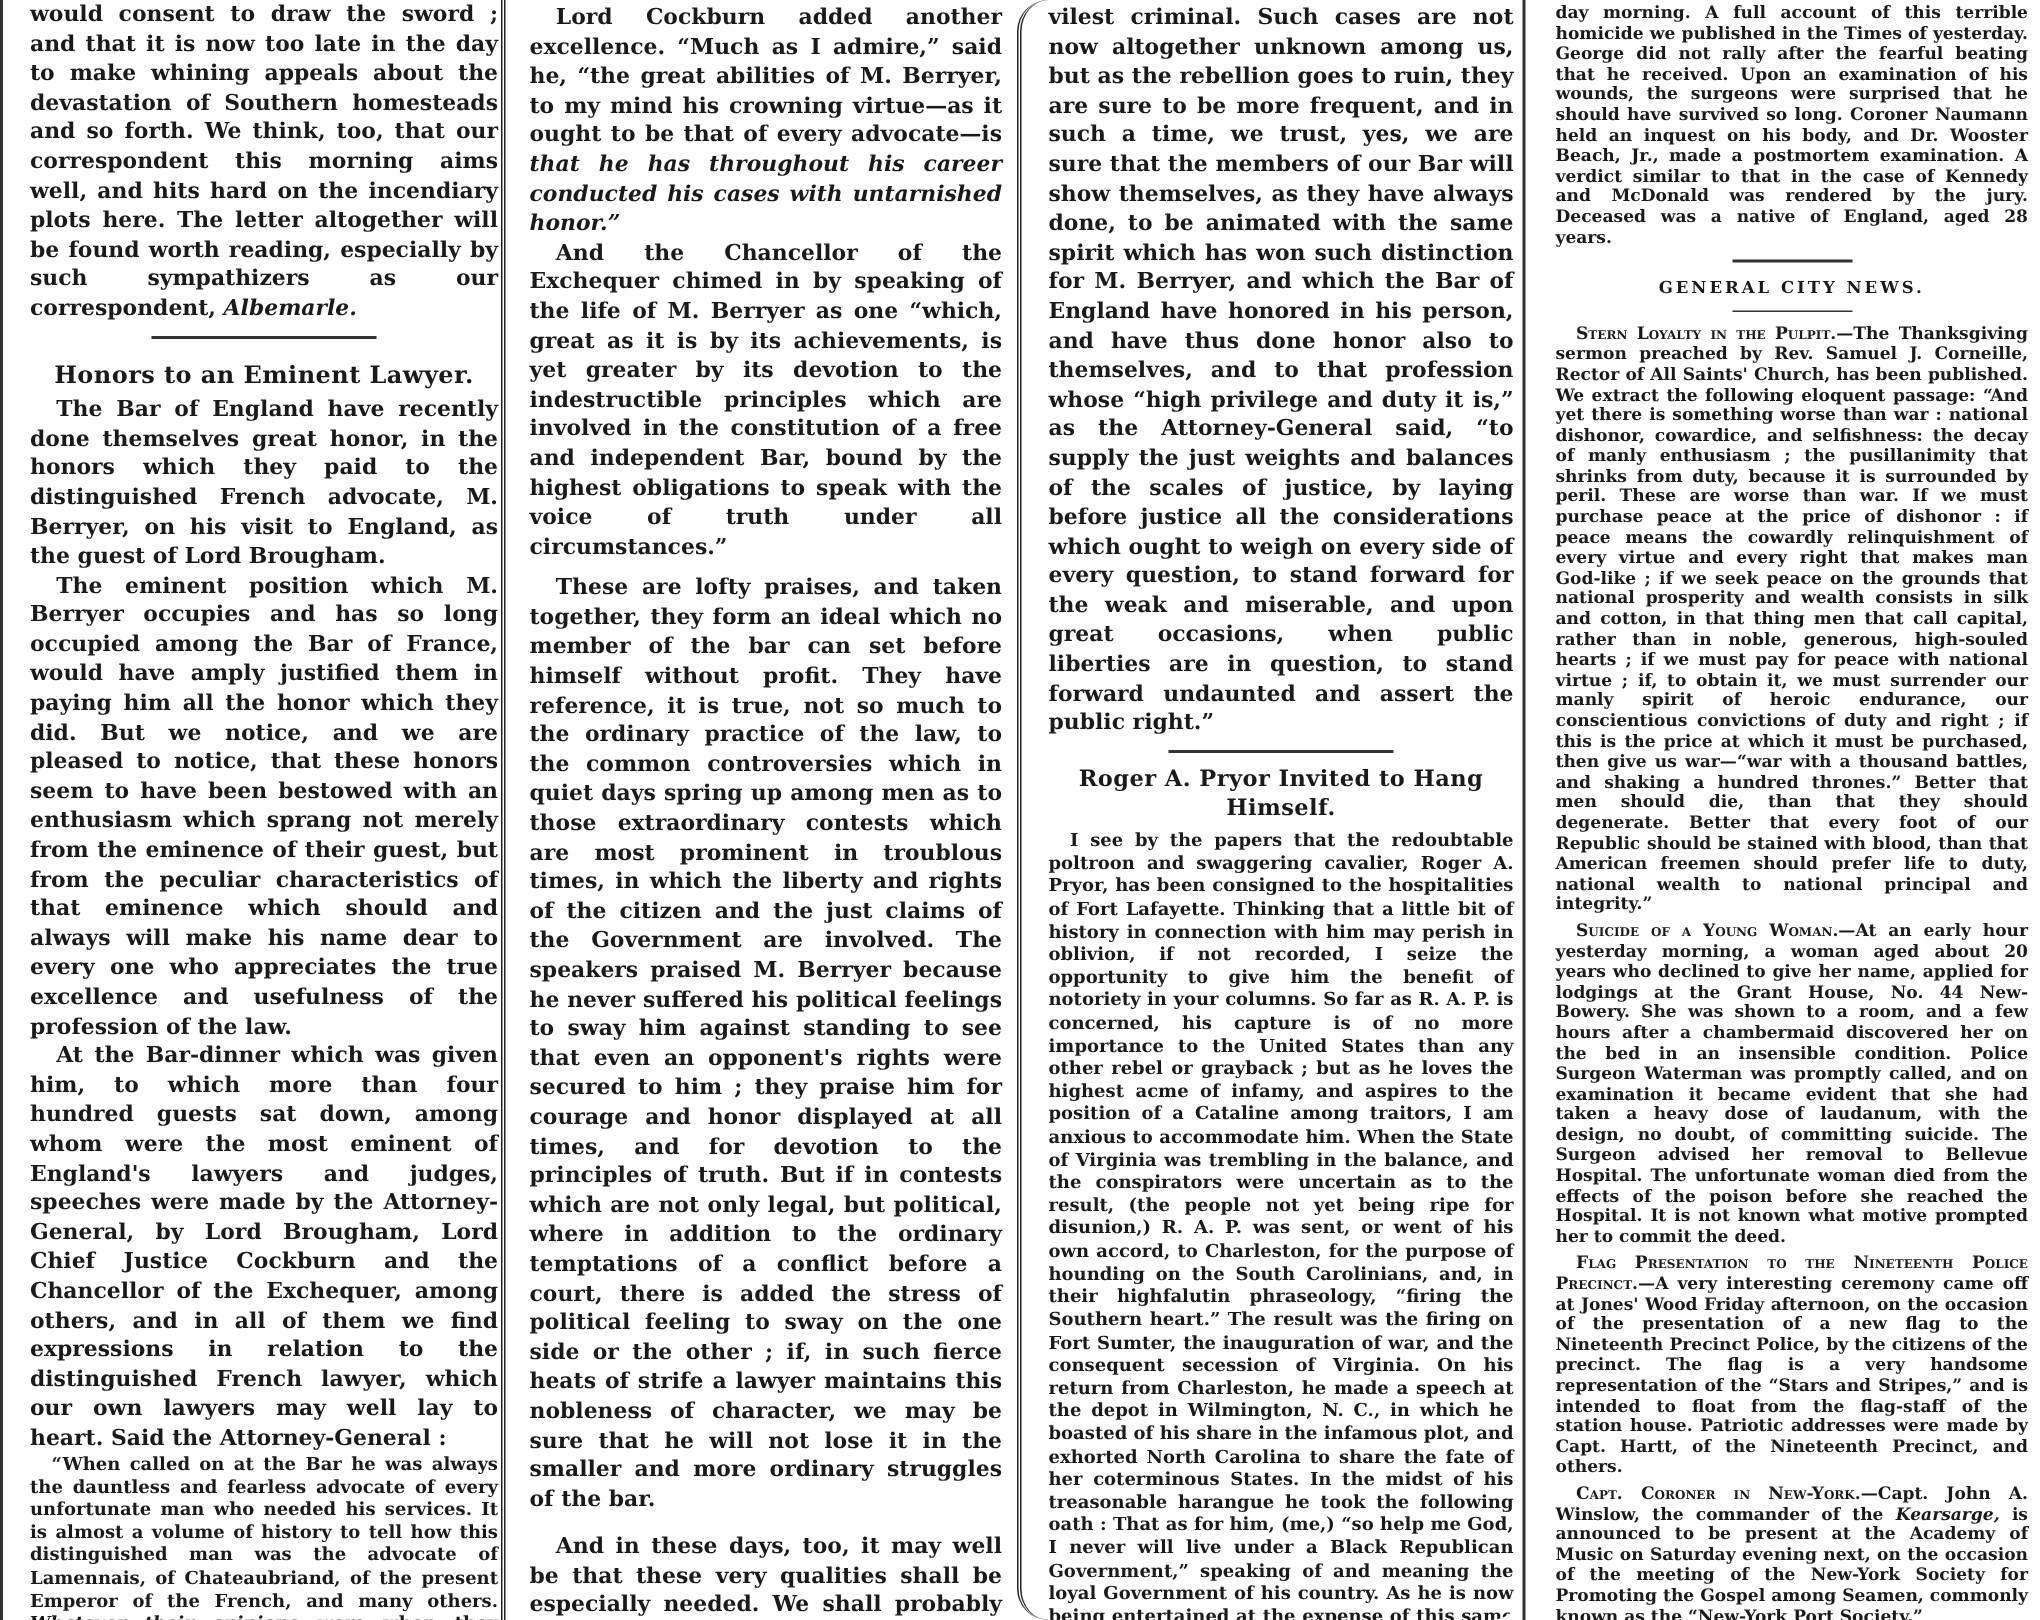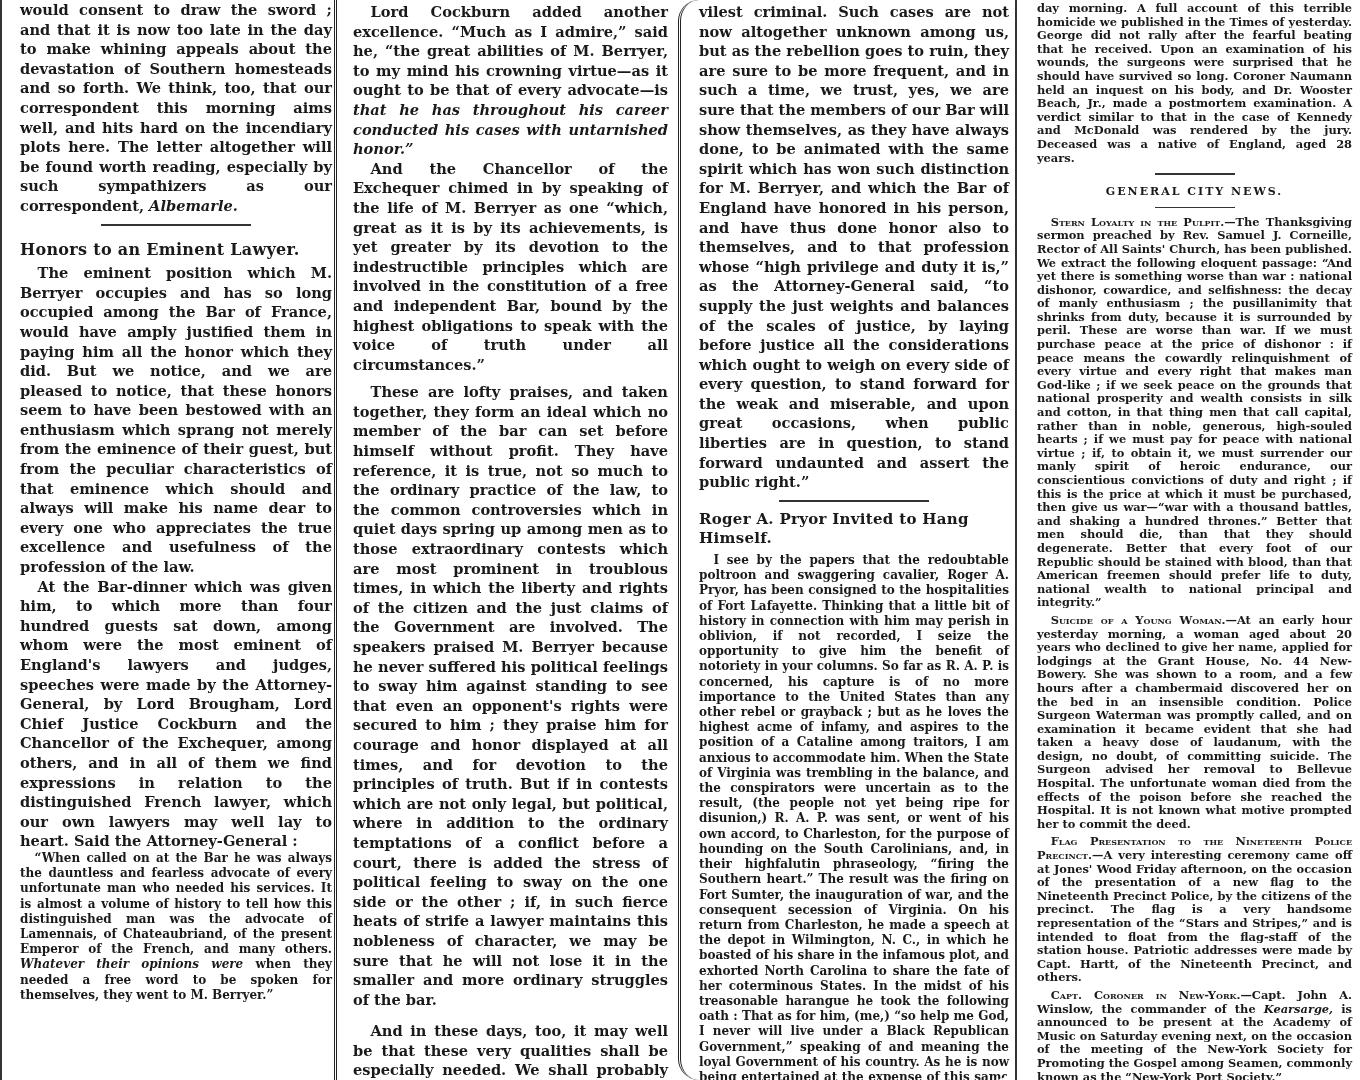--- a/index.html
+++ b/index.html
@@ -9,37 +9,38 @@
   .col{position:absolute;top:0;height:1080px;box-sizing:border-box;overflow:hidden;}
   .c1{left:0;width:338px;padding:0 6px 0 18px;border-left:2px solid #333;}
   .c2{left:334px;width:340px;padding:2px 6px 0 16px;border-left:3px double #222;}
   .c3{left:678px;width:337px;padding:2px 6px 0 18px;border-left:3px double #222;border-radius:21px;}
   .c4{left:1015px;width:345px;padding:2px 8px 0 20px;border-left:2px solid #333;}
   .c1,.c2,.c3{font-size:14.6px;line-height:19.6px;font-weight:bold;}
   .c4{font-size:11.4px;line-height:13.6px;font-weight:bold;}
   p{margin:0;text-align:justify;text-indent:1.2em;}
   p.noind{text-indent:0;}
   .quote{font-size:12px;line-height:15.2px;}
-  .head{font-weight:900;font-size:16px;margin:14px 0 4px;letter-spacing:0.3px;}
+  .head{text-align:center;font-weight:900;font-size:16px;margin:14px 0 4px;letter-spacing:0.3px;}
   .big{text-align:center;font-size:11px;font-weight:900;letter-spacing:2px;margin:10px 0 6px;}
   .rule{width:150px;height:2px;background:#333;margin:8px auto;}
   .rule.short{width:80px;height:1px;}
   .ed{font-style:italic;font-size:12.5px;}
   .sc{font-variant:small-caps;}
   i{font-style:italic;}
 </style>
 </head>
 <body>
 
 <div class="page">
 
   <div class="col c1">
     <p class="noind"><span>would consent to draw the sword ; and that it is now too late in the day to make whining appeals about the devastation of Southern homesteads and so forth. We think, too, that our correspondent this morning aims well, and hits hard on the incendiary plots here. The letter altogether will be found worth reading, especially by such sympathizers as our correspondent,</span> <i>Albemarle.</i></p>
     <div class="rule"></div>
     <div class="head">Honors to an Eminent Lawyer.</div>
+    <p>The Bar of England have recently done themselves great honor, in the honors which they paid to the distinguished French advocate, M. Berryer, on his visit to England, as the guest of Lord Brougham.</p>
     <p>The eminent position which M. Berryer occupies and has so long occupied among the Bar of France, would have amply justified them in paying him all the honor which they did. But we notice, and we are pleased to notice, that these honors seem to have been bestowed with an enthusiasm which sprang not merely from the eminence of their guest, but from the peculiar characteristics of that eminence which should and always will make his name dear to every one who appreciates the true excellence and usefulness of the profession of the law.</p>
     <p>At the Bar-dinner which was given him, to which more than four hundred guests sat down, among whom were the most eminent of England's lawyers and judges, speeches were made by the Attorney-General, by Lord Brougham, Lord Chief Justice Cockburn and the Chancellor of the Exchequer, among others, and in all of them we find expressions in relation to the distinguished French lawyer, which our own lawyers may well lay to heart. Said the Attorney-General :</p>
     <p class="quote"><span>“When called on at the Bar he was always the dauntless and fearless advocate of every unfortunate man who needed his services. It is almost a volume of history to tell how this distinguished man was the advocate of Lamennais, of Chateaubriand, of the present Emperor of the French, and many others.</span> <i>Whatever their opinions were</i> <span>when they needed a free word to be spoken for themselves, they went to M. Berryer.”</span></p>
 
   </div>
 
   <div class="col c2">
     <p><span>Lord Cockburn added another excellence. “Much as I admire,” said he, “the great abilities of M. Berryer, to my mind his crowning virtue—as it ought to be that of every advocate—is</span> <i>that he has throughout his career conducted his cases with untarnished honor.”</i></p>
     <p>And the Chancellor of the Exchequer chimed in by speaking of the life of M. Berryer as one “which, great as it is by its achievements, is yet greater by its devotion to the indestructible principles which are involved in the constitution of a free and independent Bar, bound by the highest obligations to speak with the voice of truth under all circumstances.”</p>
     <p style="margin-top:8px">These are lofty praises, and taken together, they form an ideal which no member of the bar can set before himself without profit. They have reference, it is true, not so much to the ordinary practice of the law, to the common controversies which in quiet days spring up among men as to those extraordinary contests which are most prominent in troublous times, in which the liberty and rights of the citizen and the just claims of the Government are involved. The speakers praised M. Berryer because he never suffered his political feelings to sway him against standing to see that even an opponent's rights were secured to him ; they praise him for courage and honor displayed at all times, and for devotion to the principles of truth. But if in contests which are not only legal, but political, where in addition to the ordinary temptations of a conflict before a court, there is added the stress of political feeling to sway on the one side or the other ; if, in such fierce heats of strife a lawyer maintains this nobleness of character, we may be sure that he will not lose it in the smaller and more ordinary struggles of the bar.</p>

